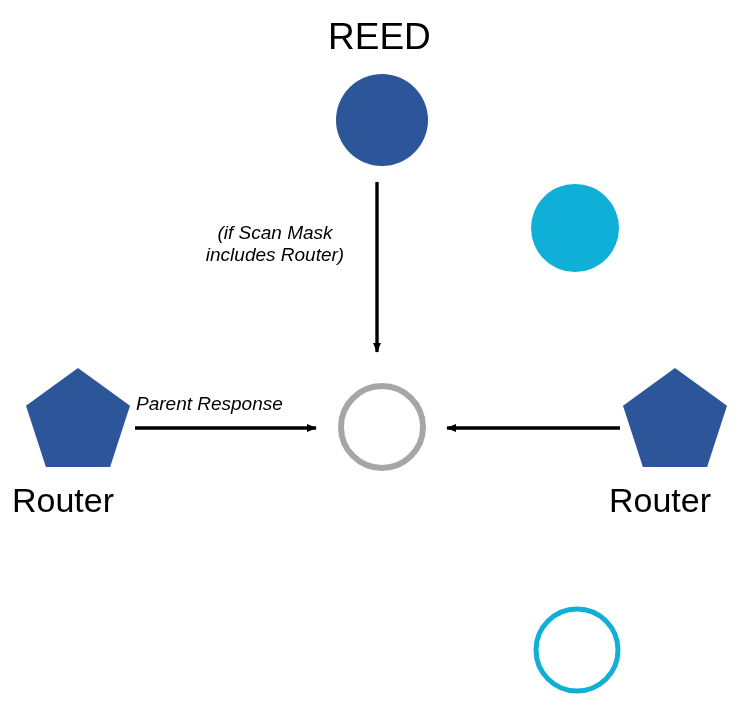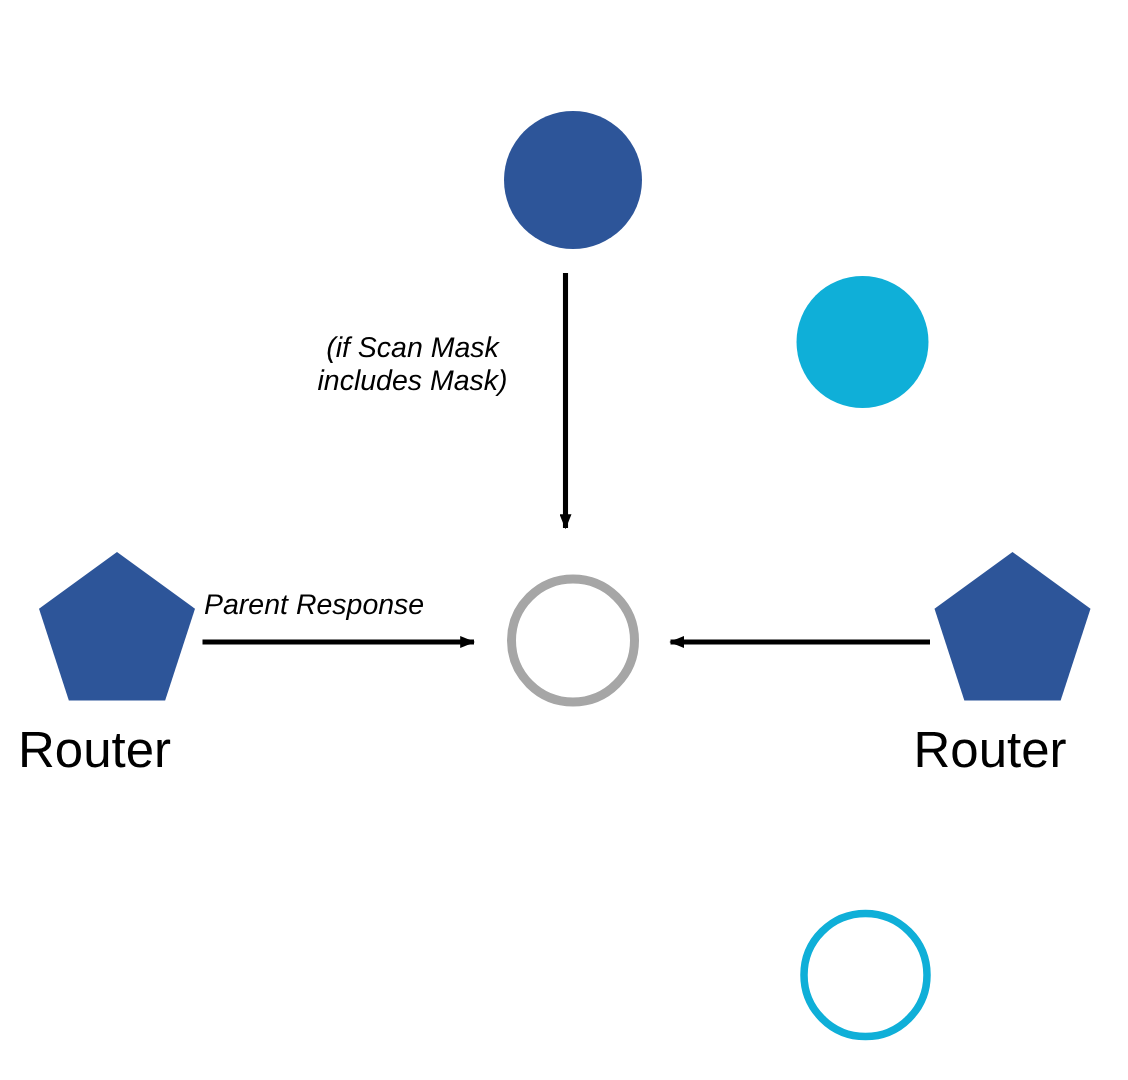--- a/index.html
+++ b/index.html
@@ -120,27 +120,28 @@
     <circle cx="382" cy="427" r="41" fill="#ffffff" stroke="#a6a6a6" stroke-width="6"></circle>
 
     <circle cx="577" cy="650" r="41" fill="#ffffff" stroke="#0fafd8" stroke-width="5"></circle>
 
     <polygon points="78,368 130,405.8 110.1,467 45.9,467 26,405.8" fill="#2d5599"></polygon>
 
     <polygon points="675,368 727,405.8 707.1,467 642.9,467 623,405.8" fill="#2d5599"></polygon>
 
   </svg>
 
+  <div class="node-label" id="label-reed">REED</div>
 
 
   <div class="node-label" id="label-router-left">Router</div>
 
   <div class="node-label" id="label-router-right">Router</div>
 
 
   <div class="edge-label" id="label-parent-response">Parent Response</div>
 
   <div class="edge-label" id="label-scan-mask">
     <span class="ln">(if Scan Mask</span>
-    <span class="ln">includes Mask)</span>
+    <span class="ln">includes Router)</span>
   </div>
 
 </div>
 
 </body></html>

